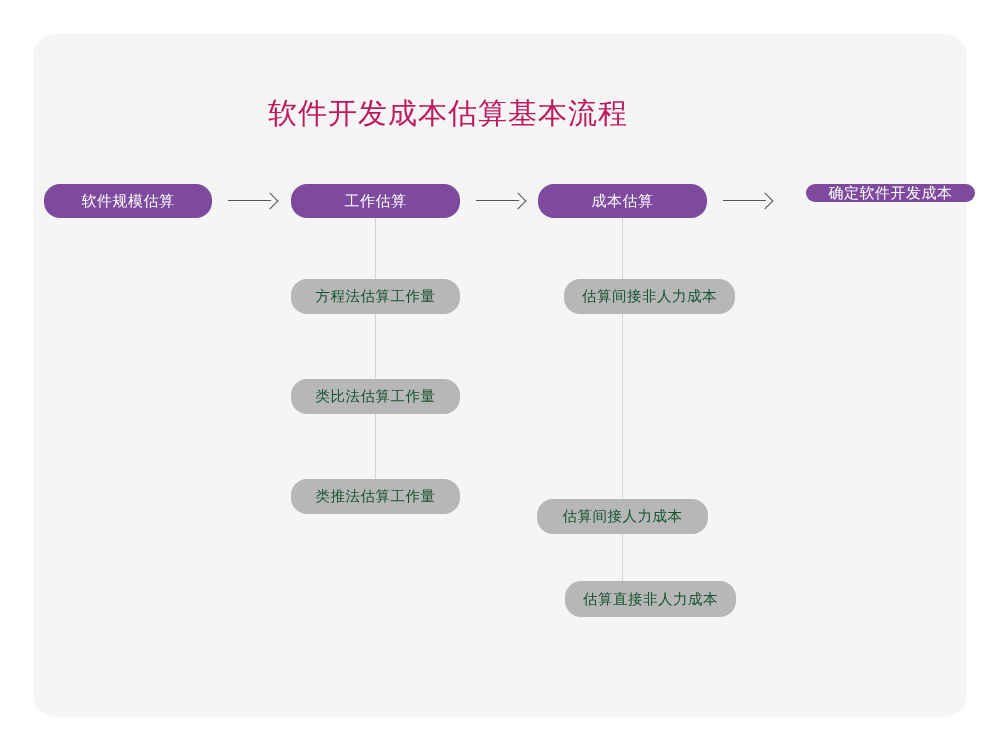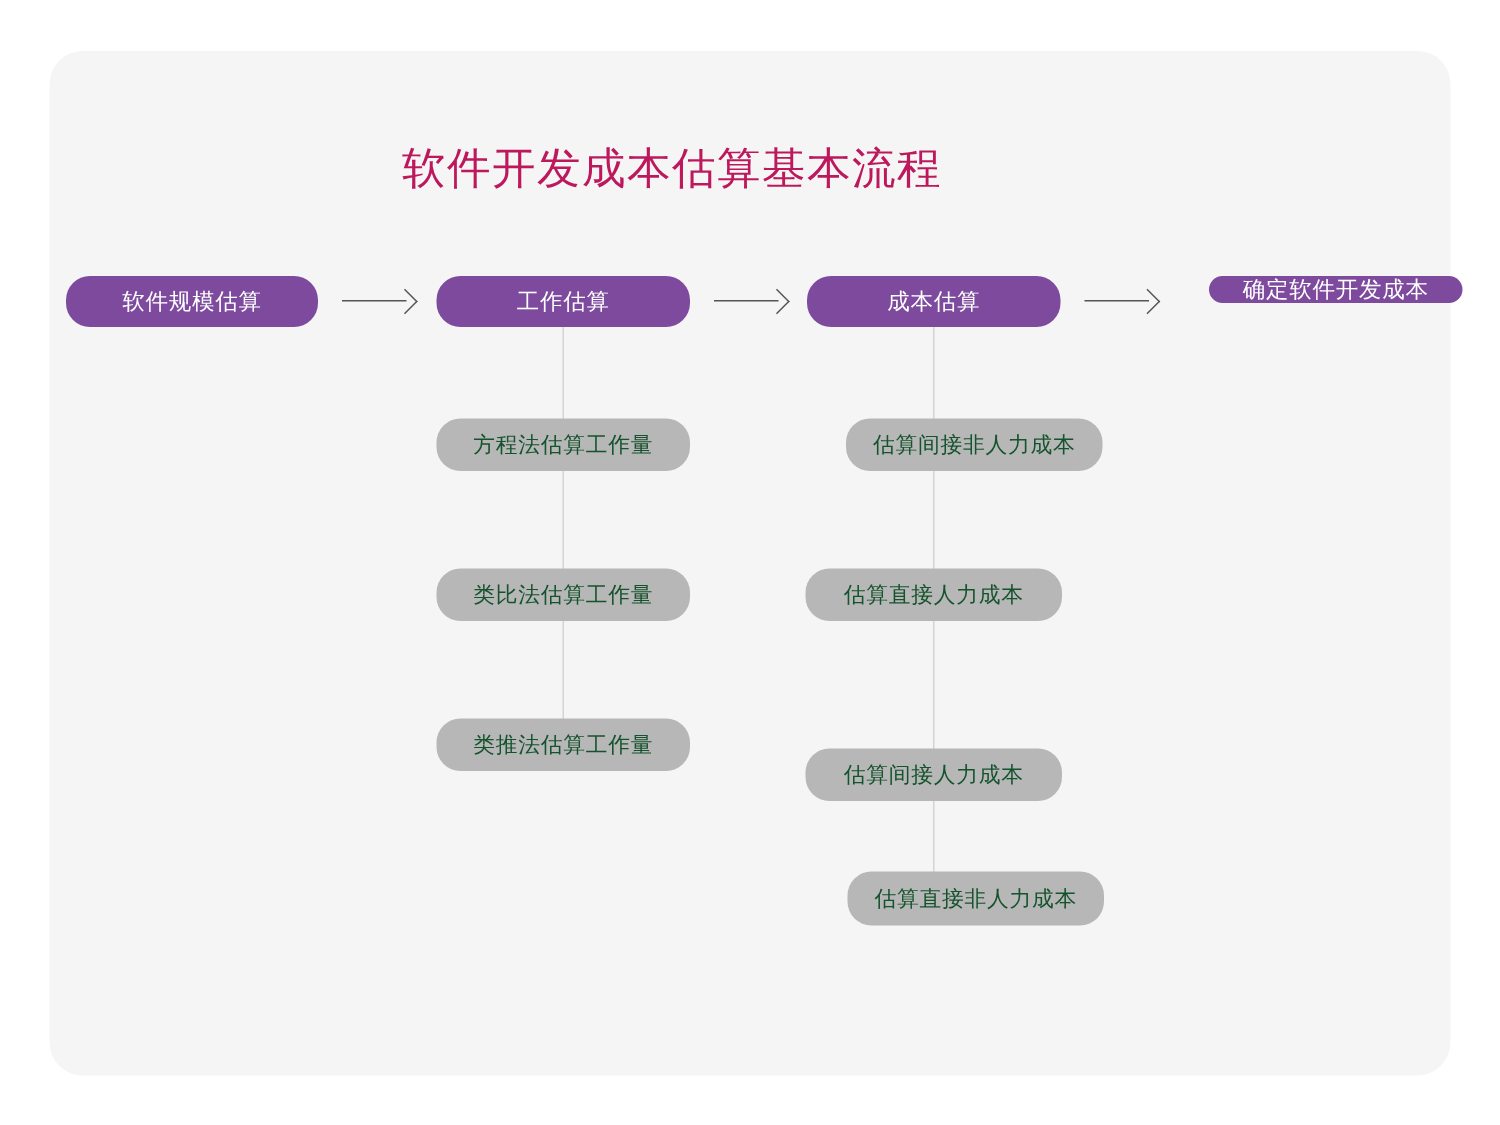--- a/index.html
+++ b/index.html
@@ -138,19 +138,18 @@
   <div class="node secondary" style="left:291px; top:279px; width:169px; height:35px;">方程法估算工作量</div>
 
   <div class="node secondary" style="left:291px; top:379px; width:169px; height:35px;">类比法估算工作量</div>
 
   <div class="node secondary" style="left:291px; top:479px; width:169px; height:35px;">类推法估算工作量</div>
 
   <div class="vline" style="left:621.5px; top:218px; height:398px;"></div>
 
   <div class="node secondary" style="left:537px; top:279px; width:171px; height:35px;margin-left:27px;">估算间接非人力成本</div>
 
-  <div class="node secondary" style="left:537px; top:379px; width:171px; height:35px;">估算直接人力成本</div>
 
   <div class="node secondary" style="left:537px; top:479px; width:171px; height:35px;margin-top:20px;">估算间接人力成本</div>
 
   <div class="node secondary" style="left:537px; top:581px; width:171px; height:36px;margin-left:28px;">估算直接非人力成本</div>
 
 </div>
 
 </body></html>

